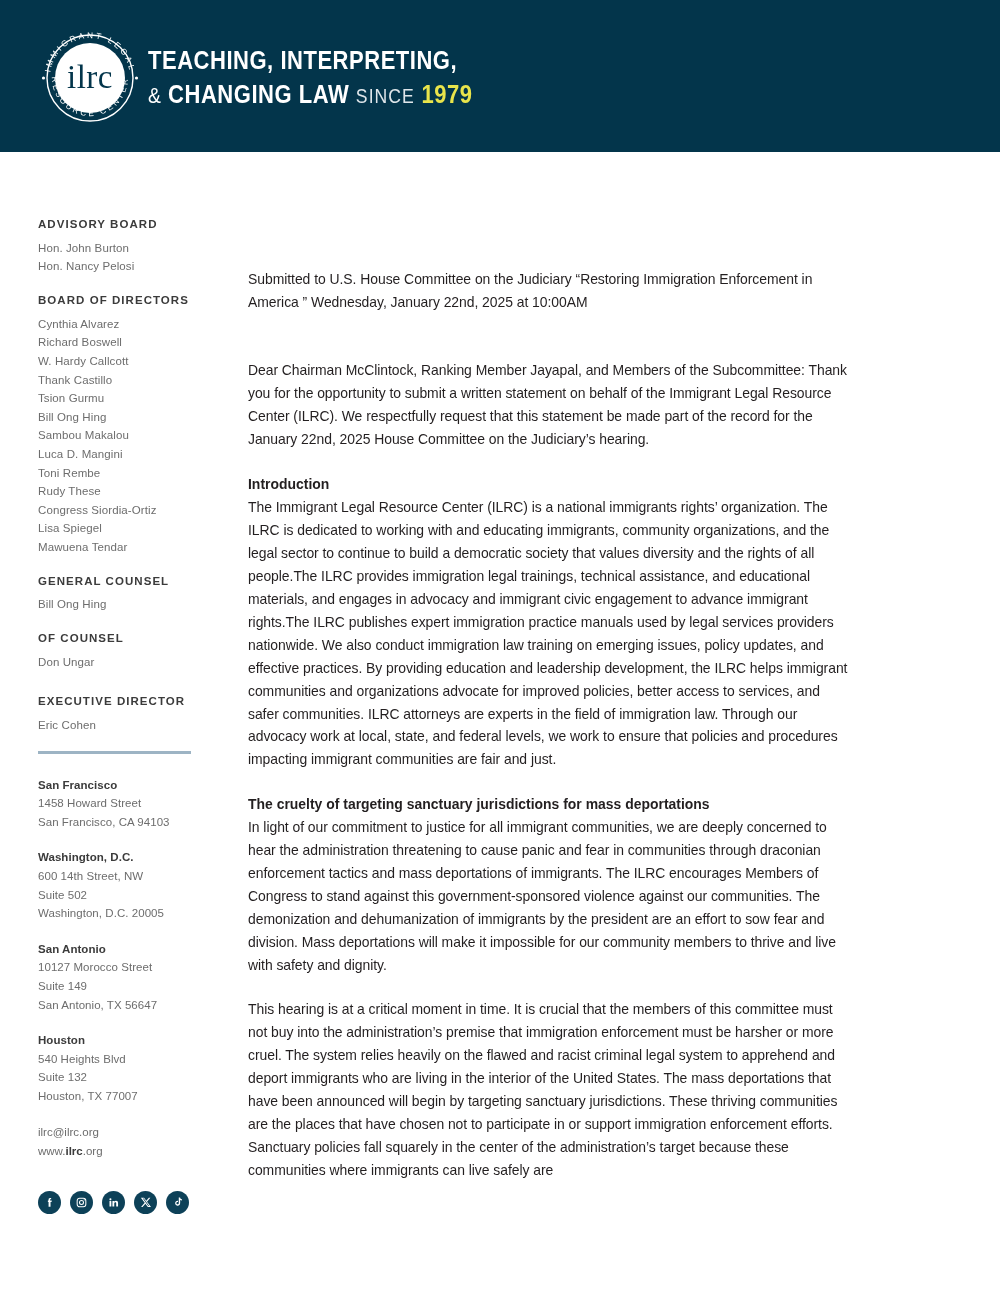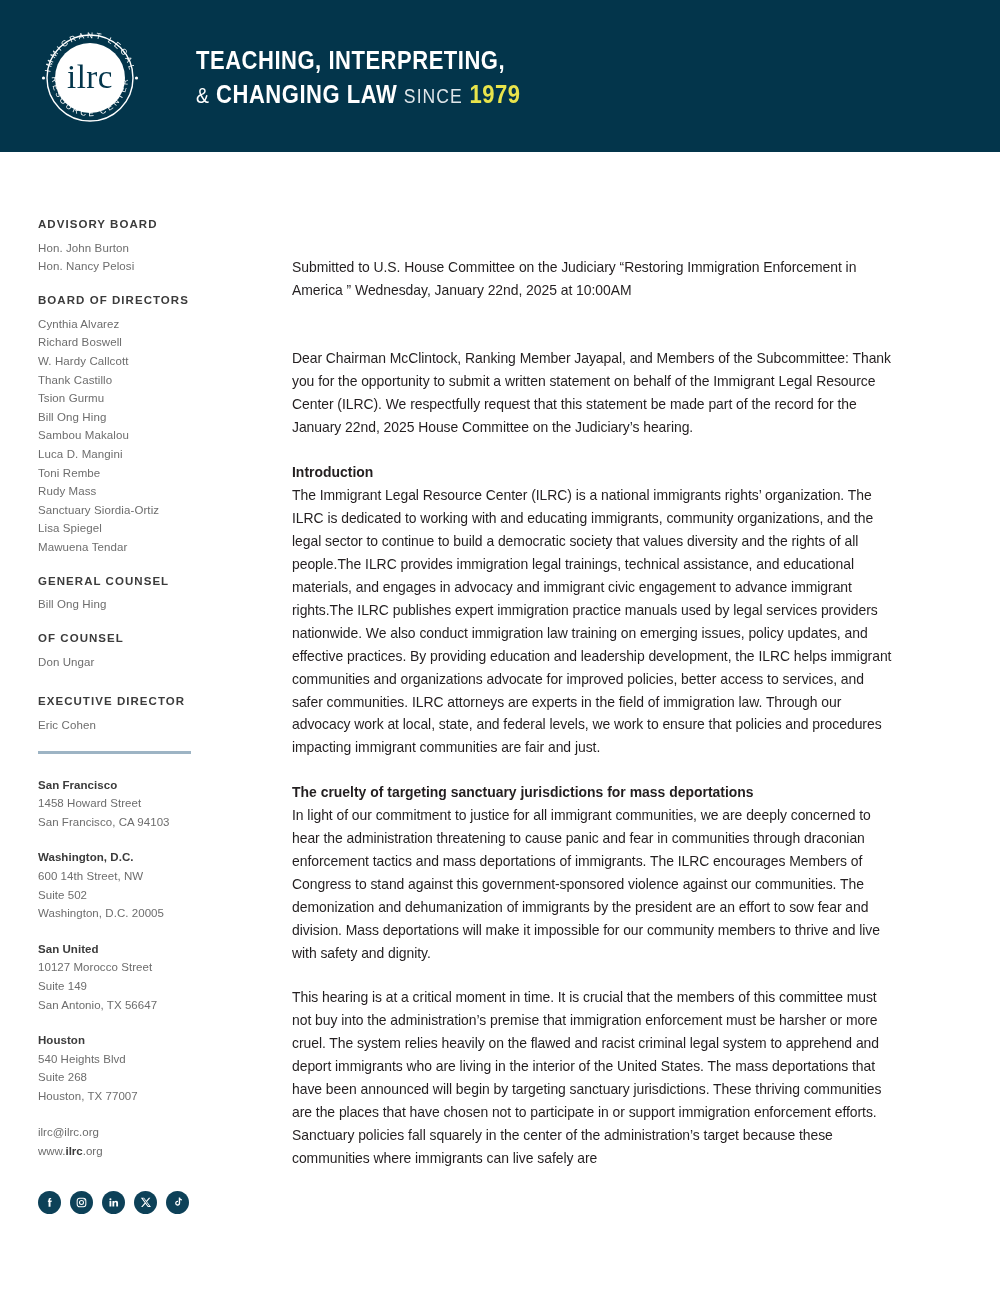--- a/index.html
+++ b/index.html
@@ -58,21 +58,20 @@
     color: #03354b;
     letter-spacing: 0.5px;
     line-height: 1;
     margin-top: -2px;
   }
 
   .header-text {
     position: absolute;
     left: 148px;
     top: 46px;
-    margin-left: 48px;
   }
   .header-line1, .header-line2 {
     font-family: "Liberation Sans Narrow", "Liberation Sans", sans-serif;
     font-weight: 700;
     color: #ffffff;
     letter-spacing: 0.6px;
     line-height: 1.15;
     white-space: nowrap;
     transform: scaleX(0.88);
     transform-origin: left center;
@@ -162,23 +161,22 @@
     display: flex;
     align-items: center;
     justify-content: center;
   }
   .social-icon svg { display: block; }
 
   
   .main {
     position: absolute;
     left: 248px;
-    top: 256px;
+    top: 268px;
     width: 630px;
-    margin-left: 44px;
   }
   .body-p {
     font-family: "Liberation Sans Narrow", "Liberation Sans", sans-serif;
     font-size: 14.6px;
     line-height: 22.9px;
     color: #231f20;
     margin: 0;
     letter-spacing: -0.05px;
     transform: scaleX(0.955);
     transform-origin: left top;
@@ -240,22 +238,22 @@
         <div class="sb-heading">BOARD OF DIRECTORS</div>
         <div class="sb-name">Cynthia Alvarez</div>
         <div class="sb-name">Richard Boswell</div>
         <div class="sb-name">W. Hardy Callcott</div>
         <div class="sb-name">Thank Castillo</div>
         <div class="sb-name">Tsion Gurmu</div>
         <div class="sb-name">Bill Ong Hing</div>
         <div class="sb-name">Sambou Makalou</div>
         <div class="sb-name">Luca D. Mangini</div>
         <div class="sb-name">Toni Rembe</div>
-        <div class="sb-name">Rudy Mass</div>
-        <div class="sb-name">Sanctuary Siordia-Ortiz</div>
+        <div class="sb-name">Rudy These</div>
+        <div class="sb-name">Congress Siordia-Ortiz</div>
         <div class="sb-name">Lisa Spiegel</div>
         <div class="sb-name">Mawuena Tendar</div>
       </div>
       <div class="sb-group">
         <div class="sb-heading">GENERAL COUNSEL</div>
         <div class="sb-name">Bill Ong Hing</div>
       </div>
       <div class="sb-group">
         <div class="sb-heading">OF COUNSEL</div>
         <div class="sb-name">Don Ungar</div>
@@ -272,29 +270,29 @@
         <div class="sb-office-line">1458 Howard Street</div>
         <div class="sb-office-line">San Francisco, CA 94103</div>
       </div>
       <div class="sb-office">
         <div class="sb-office-name">Washington, D.C.</div>
         <div class="sb-office-line">600 14th Street, NW</div>
         <div class="sb-office-line">Suite 502</div>
         <div class="sb-office-line">Washington, D.C. 20005</div>
       </div>
       <div class="sb-office">
-        <div class="sb-office-name">San United</div>
+        <div class="sb-office-name">San Antonio</div>
         <div class="sb-office-line">10127 Morocco Street</div>
         <div class="sb-office-line">Suite 149</div>
         <div class="sb-office-line">San Antonio, TX 56647</div>
       </div>
       <div class="sb-office">
         <div class="sb-office-name">Houston</div>
         <div class="sb-office-line">540 Heights Blvd</div>
-        <div class="sb-office-line">Suite 268</div>
+        <div class="sb-office-line">Suite 132</div>
         <div class="sb-office-line">Houston, TX 77007</div>
       </div>
     </div>
 
   <div class="sb-contact">
     <div class="sb-contact-line">ilrc@ilrc.org</div>
     <div class="sb-contact-line"><span>www.</span><b>ilrc</b><span>.org</span></div>
   </div>
 
   <div class="social-row">

